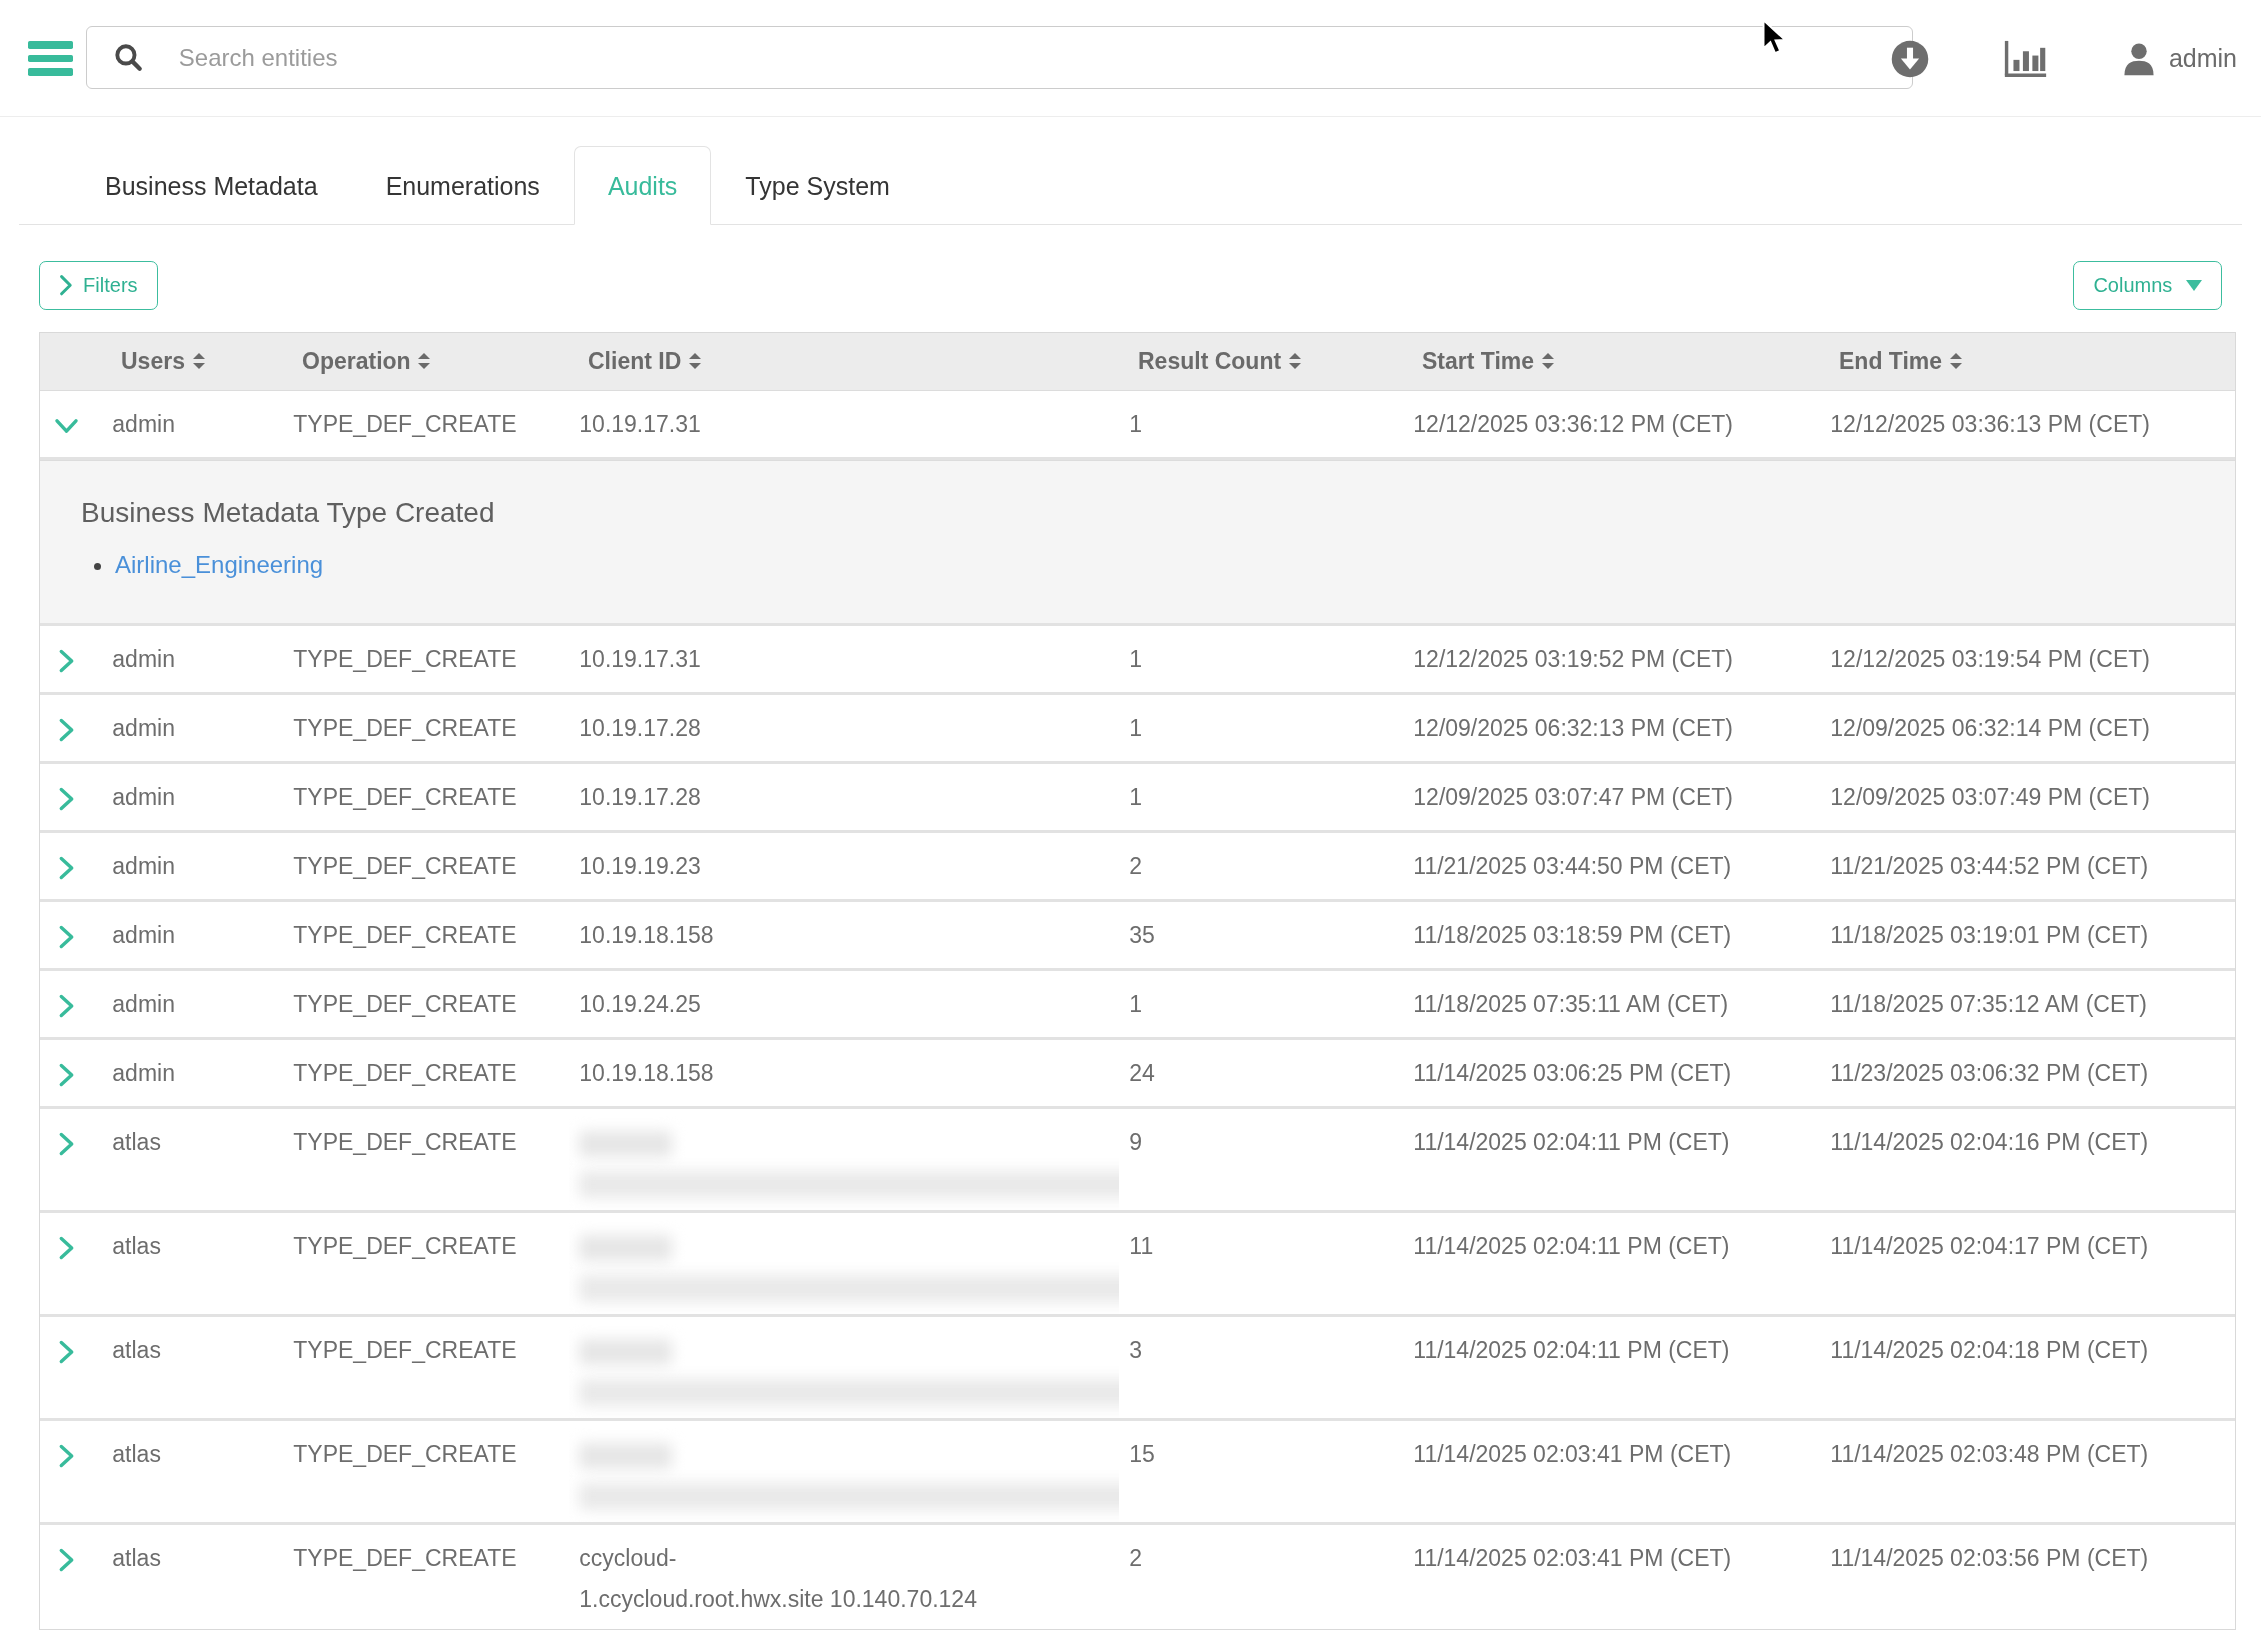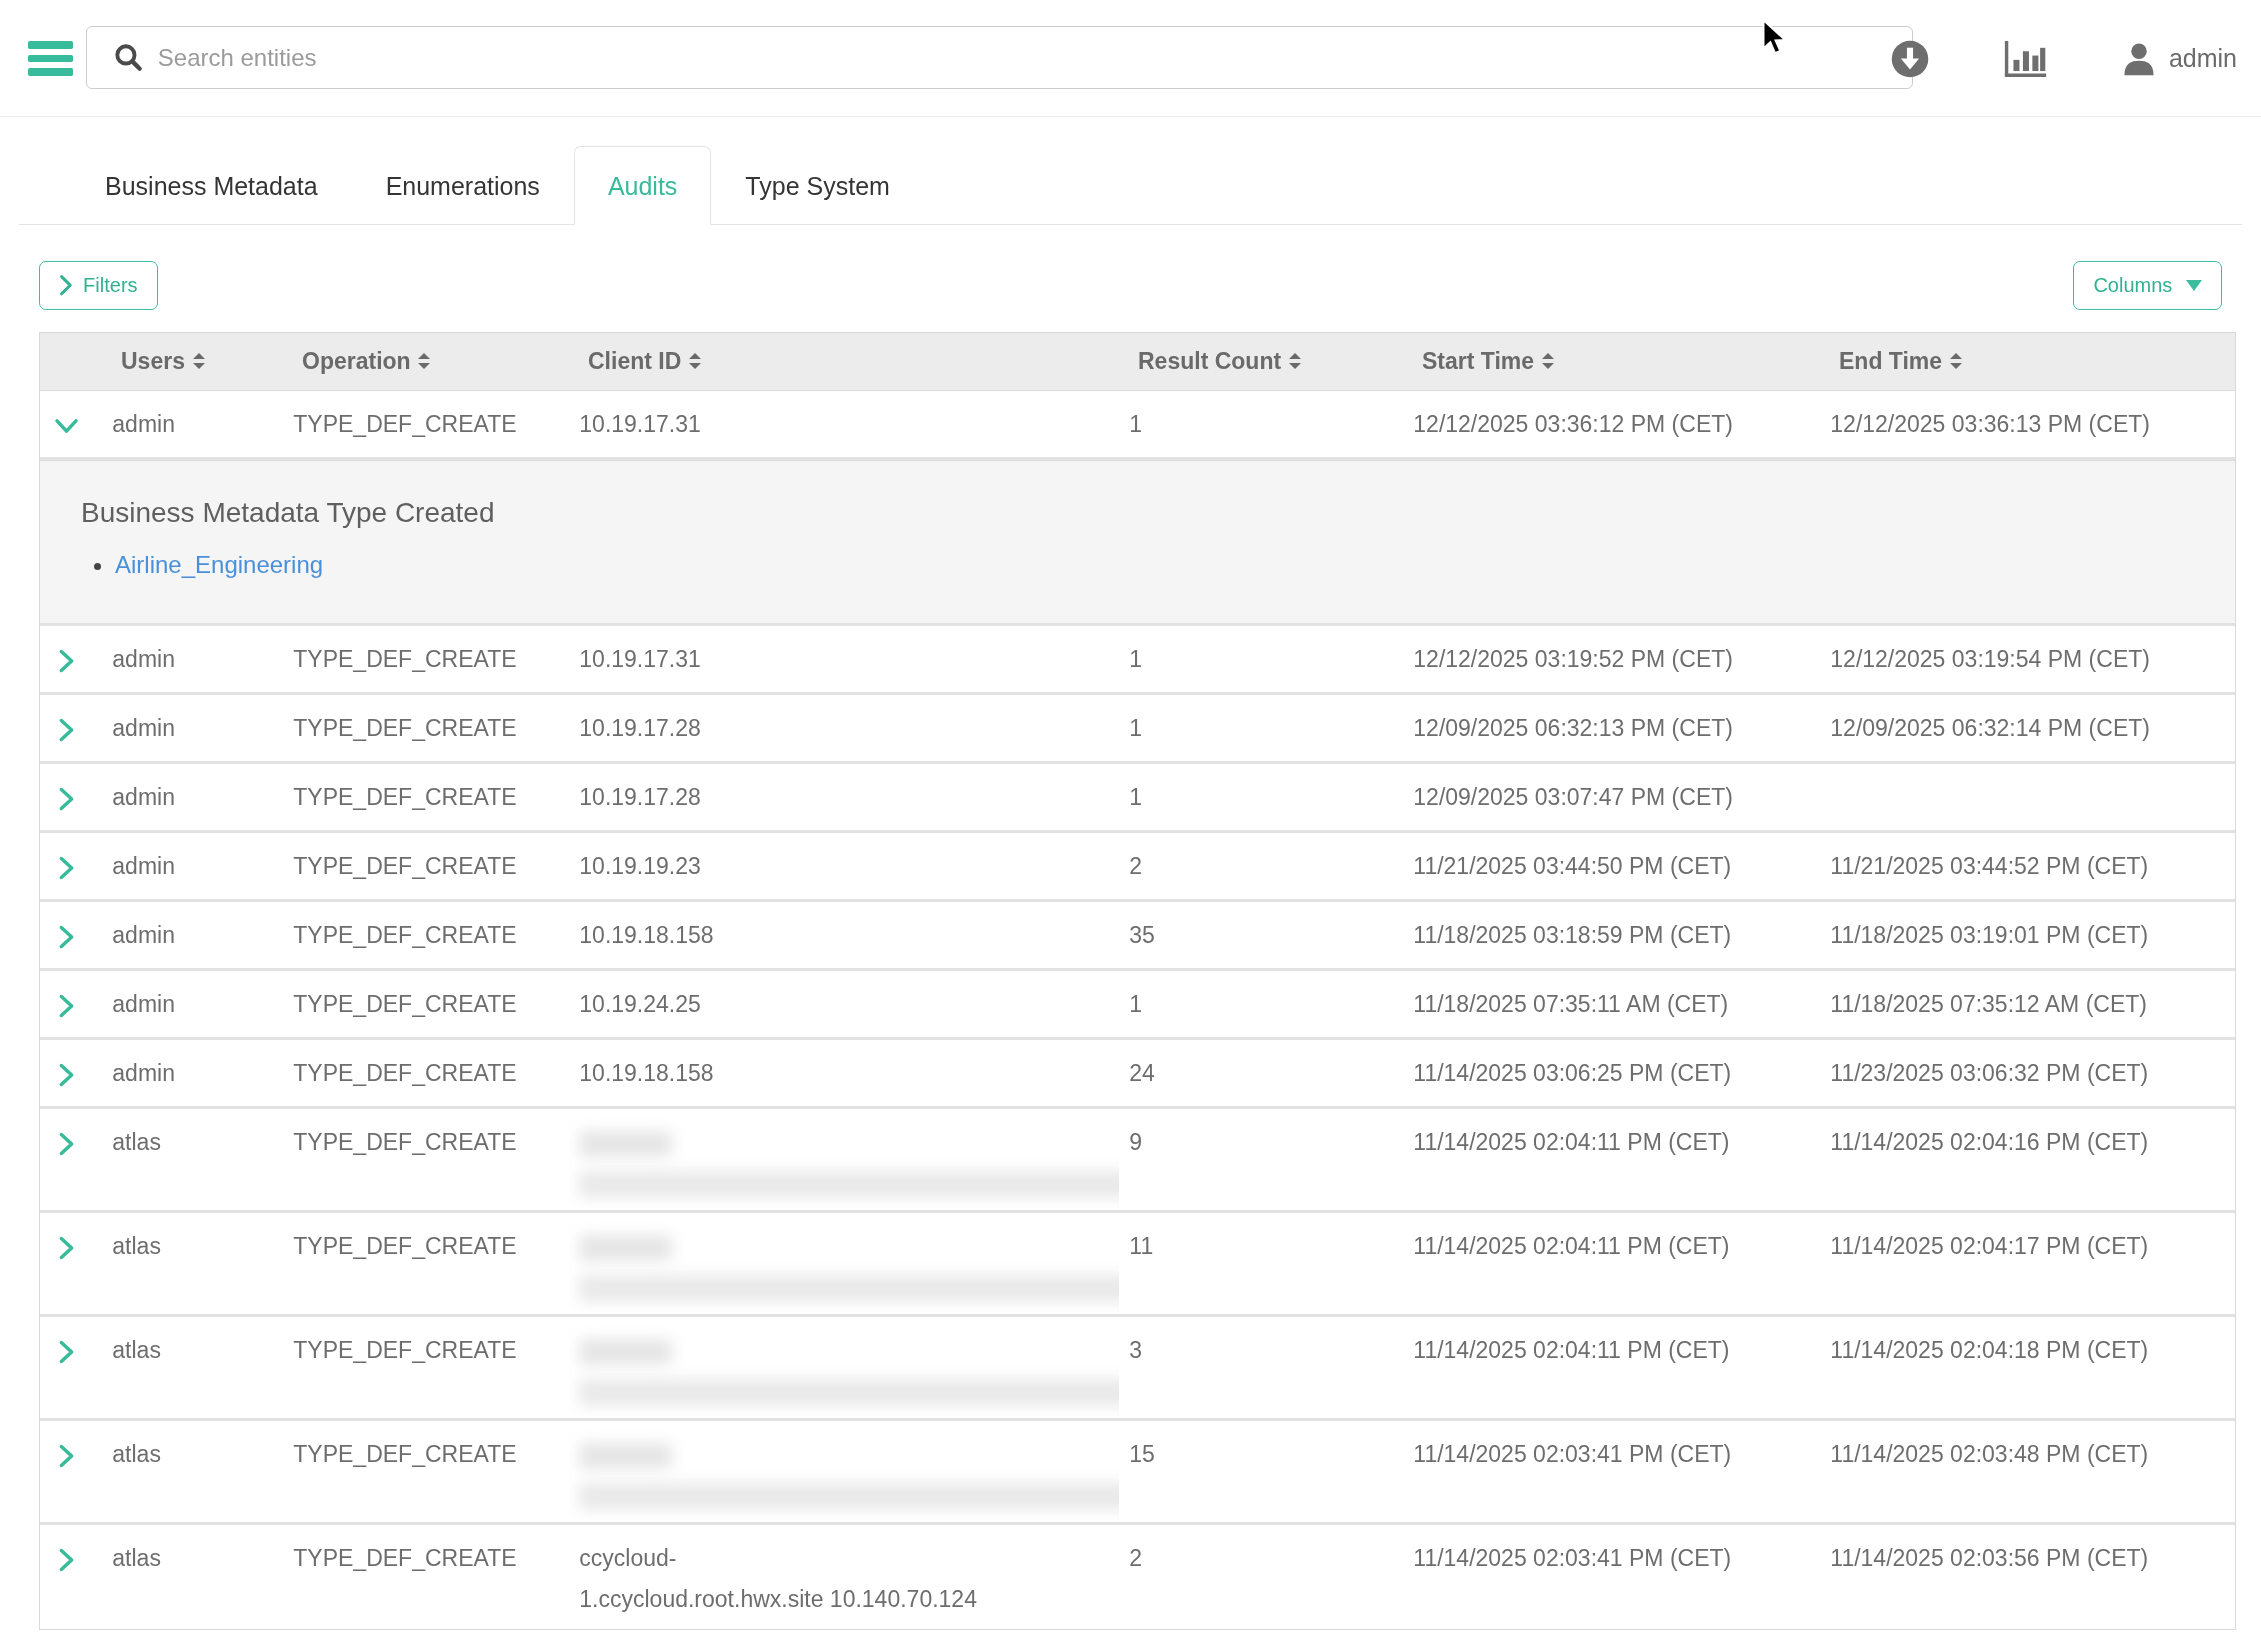--- a/index.html
+++ b/index.html
@@ -27,21 +27,21 @@
   }
   .hamburger .bar {
     height: 7.7px; background: #38bb9b; border-radius: 1.7px; margin-bottom: 6px;
   }
   .hamburger .bar:last-child { margin-bottom: 0; }
   .searchbox {
     position: absolute; left: 86px; top: 26px;
     width: 1827px; height: 63px;
     border: 0.9px solid #cccccc; border-radius: 6px;
     background: #fff;
-    display: flex; align-items: center;
+    display: flex; align-items: center; gap: 21px;
   }
   .searchbox svg { margin-left: 26px; flex: 0 0 auto; }
   .searchbox input {
     border: none; outline: none; background: transparent;
     font-family: "Liberation Sans", sans-serif;
     font-size: 24px; color: #555; margin-left: 13.8px; width: 1634px;
   }
   .searchbox input::placeholder { color: #9b9b9b; }
   .top-icons {
     position: absolute; right: 24px; top: 0; height: 117px;
@@ -323,20 +323,21 @@
         </div>
         <div class="trow">
           <div class="cell chev-cell"><span class="chev"><svg width="19" height="26" viewBox="0 0 22 30">
                 <polyline points="5,4 17,15 5,26" fill="none" stroke="#38bb9b" stroke-width="4" stroke-linecap="round" stroke-linejoin="round"></polyline>
               </svg></span></div>
           <div class="cell">admin</div>
           <div class="cell">TYPE_DEF_CREATE</div>
           <div class="cell">10.19.17.28</div>
           <div class="cell">1</div>
           <div class="cell">12/09/2025 03:07:47 PM (CET)</div>
+          <div class="cell">12/09/2025 03:07:49 PM (CET)</div>
         </div>
         <div class="trow">
           <div class="cell chev-cell"><span class="chev"><svg width="19" height="26" viewBox="0 0 22 30">
                 <polyline points="5,4 17,15 5,26" fill="none" stroke="#38bb9b" stroke-width="4" stroke-linecap="round" stroke-linejoin="round"></polyline>
               </svg></span></div>
           <div class="cell">admin</div>
           <div class="cell">TYPE_DEF_CREATE</div>
           <div class="cell">10.19.19.23</div>
           <div class="cell">2</div>
           <div class="cell">11/21/2025 03:44:50 PM (CET)</div>

